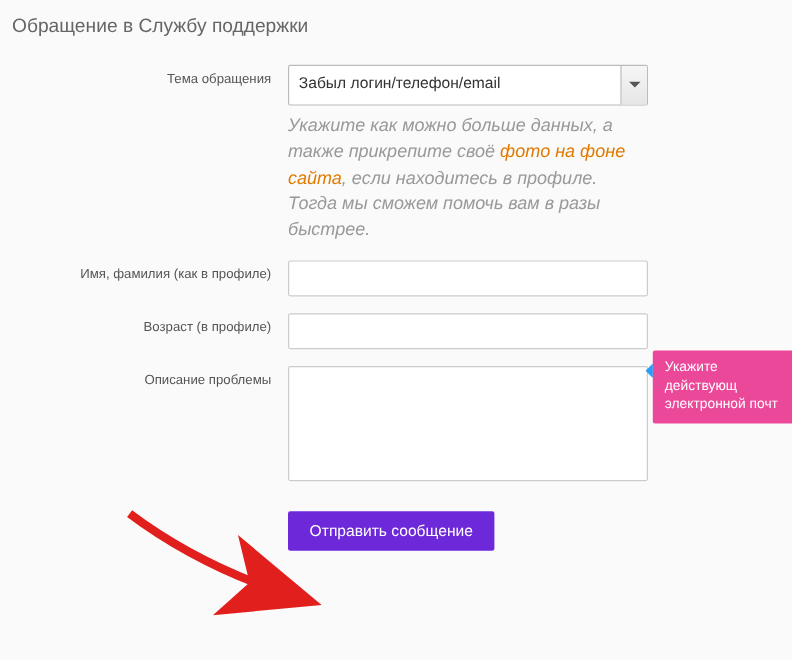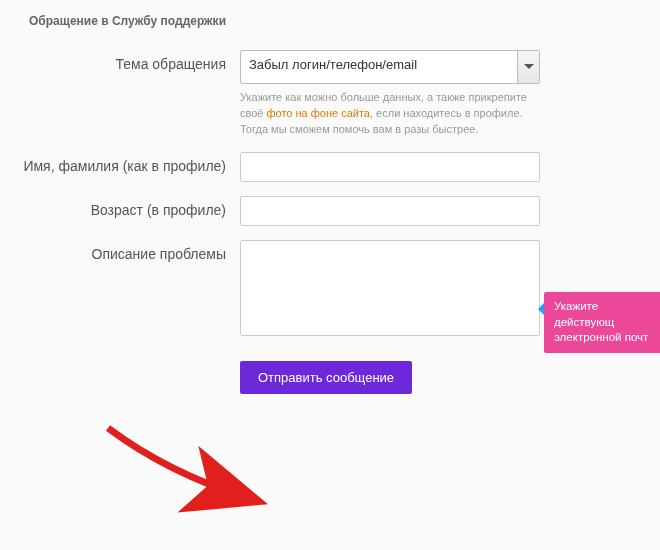--- a/index.html
+++ b/index.html
@@ -7,38 +7,38 @@
       font-family: Arial, sans-serif;
       font-size: 13px;
       background: #fafafa;
       width: 660px;
       height: 550px;
       position: relative;
       color: #333;
     }
     .container { padding: 14px 10px 10px 10px; }
     .page-title {
-      font-size: 12px;
+      font-size: 16px;
       color: #666;
-      font-weight: bold;
+      font-weight: normal;
       margin-bottom: 22px;
-      margin-left: 19px;
+      margin-left: 0;
     }
     .form-row {
       display: flex;
       align-items: flex-start;
       margin-bottom: 14px;
     }
     .form-label {
       width: 230px;
       text-align: right;
       padding-right: 14px;
       padding-top: 6px;
       color: #555;
-      font-size: 14px;
+      font-size: 11px;
       flex-shrink: 0;
     }
     .form-field { flex: 1; max-width: 300px; }
     .select-wrap {
       position: relative;
       display: flex;
       align-items: stretch;
       border: 1px solid #bbb;
       background: #fff;
       height: 34px;
@@ -53,24 +53,25 @@
     .select-btn {
       width: 22px;
       background: linear-gradient(#f6f6f6,#e6e6e6);
       border-left: 1px solid #bbb;
       display: flex;
       align-items: center;
       justify-content: center;
     }
     .select-btn svg { width: 10px; height: 6px; }
     .hint {
-      font-size: 11px;
+      font-size: 15px;
       color: #999;
       line-height: 1.45;
       margin-top: 6px;
+      font-style: italic;
     }
     .hint .link { color: #e27a00; }
     .text-input {
       width: 100%;
       height: 30px;
       border: 1px solid #ccc;
       background: #fff;
       padding: 4px 8px;
       font-size: 13px;
       border-radius: 2px;

